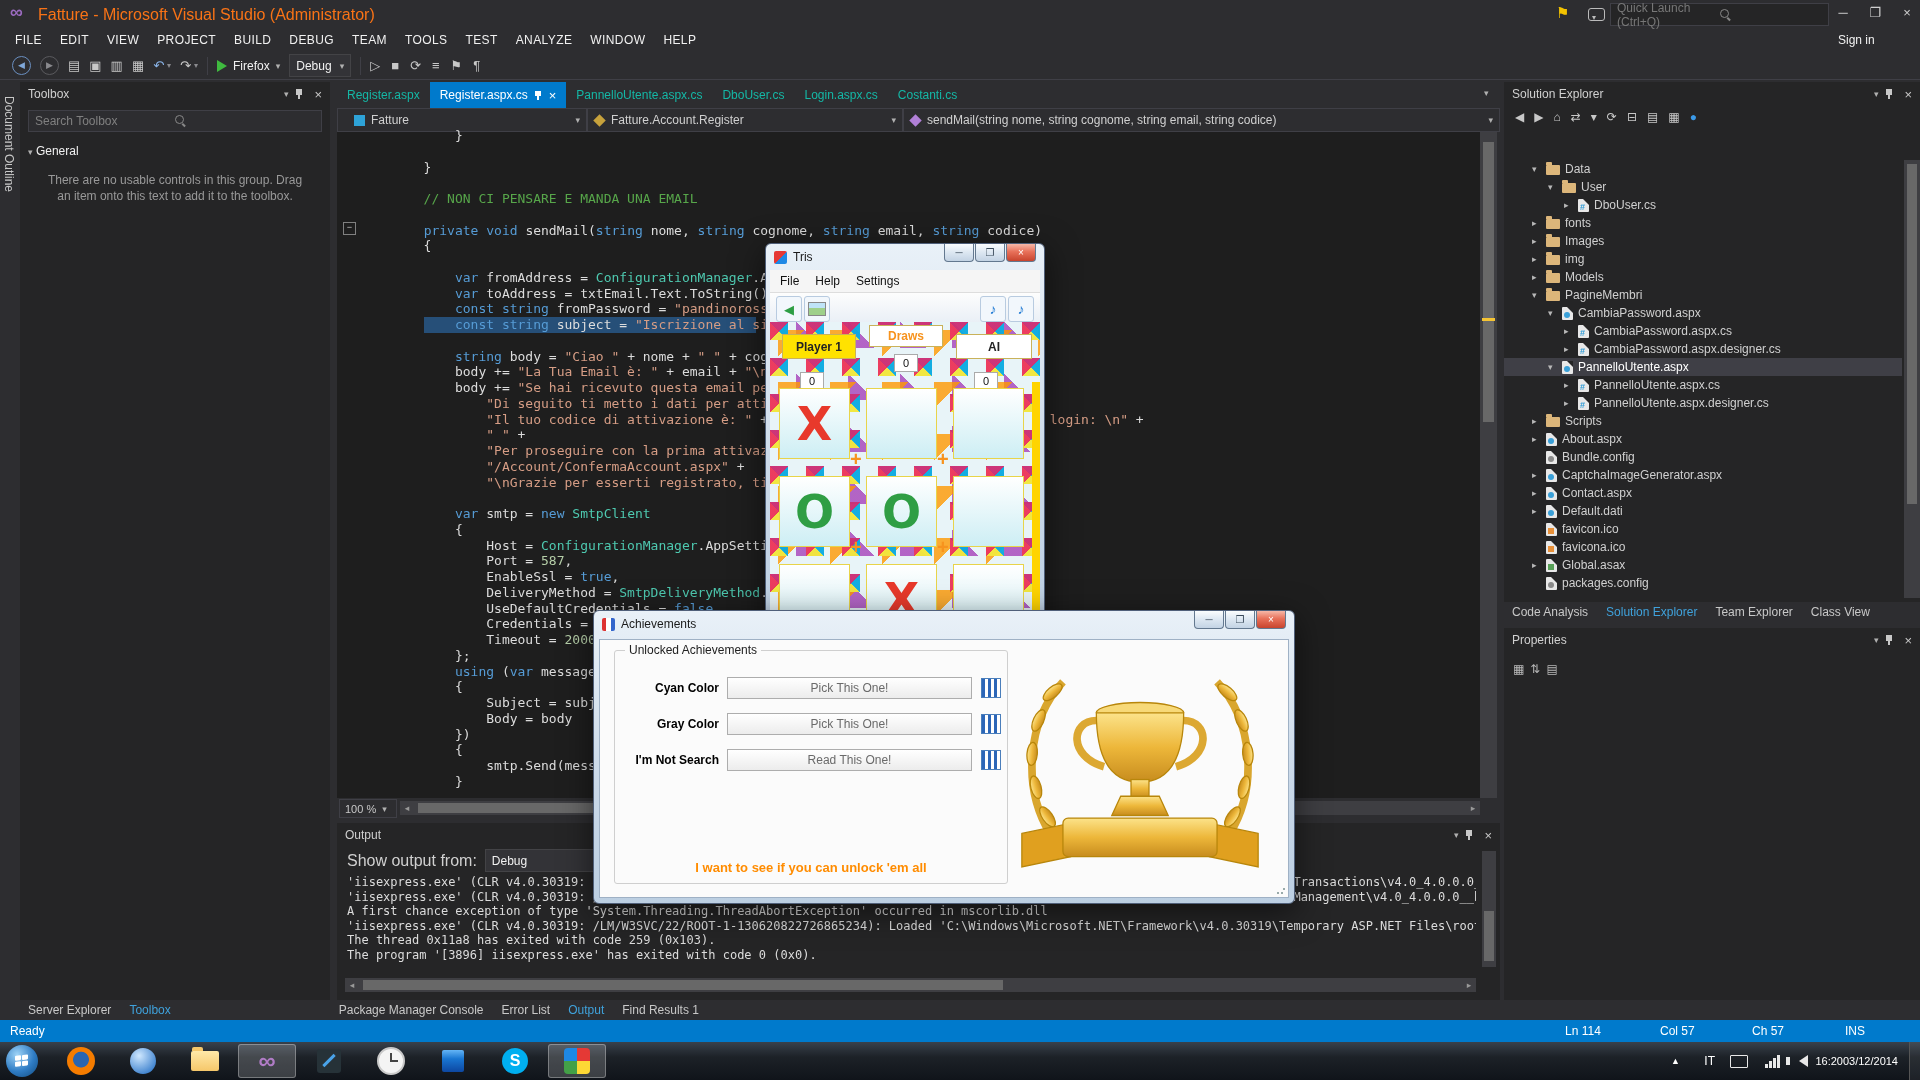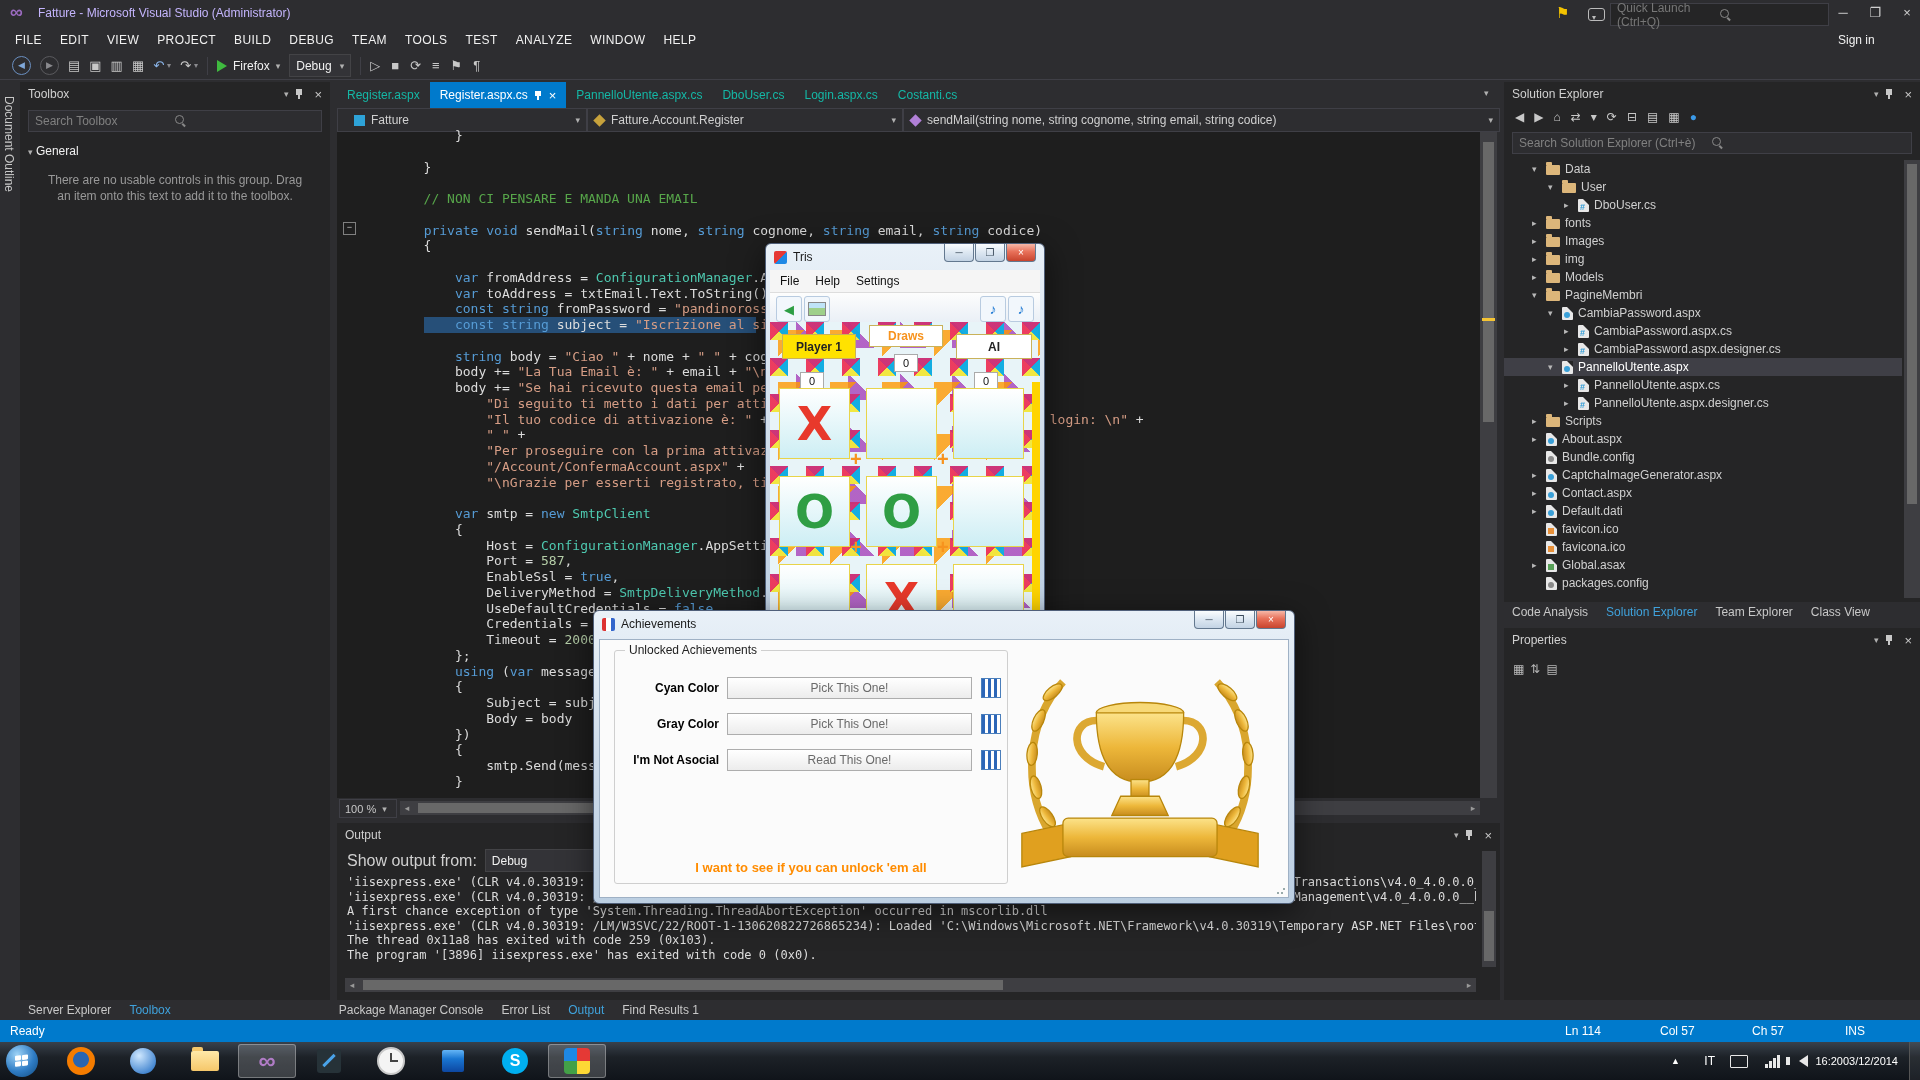--- a/index.html
+++ b/index.html
@@ -1,21 +1,21 @@
 <!DOCTYPE html>
 <html><head>
 <meta charset="utf-8">
 <style>
   html,body{margin:0;padding:0;background:#000;}
   .screen{position:relative;width:1920px;height:1080px;overflow:hidden;background:#2d2d30;
           font-family:"Liberation Sans","DejaVu Sans",sans-serif;color:#d0d0d0;font-size:13px;}
   .abs{position:absolute;}
   
   #titlebar{left:0;top:0;width:1920px;height:28px;background:#2d2d30;}
-  #vs-title{left:38px;top:6px;color:#c4b5fd;font-size:12px;}
+  #vs-title{left:38px;top:6px;color:#f97316;font-size:16px;}
   .vs-logo{left:10px;top:2px;color:#9b6bc0;font-size:18px;font-weight:bold;}
   .win-btn{top:0;width:30px;height:24px;color:#d0d0d0;font-size:13px;display:flex;align-items:center;justify-content:center;}
   #quick-launch{left:1610px;top:3px;width:205px;height:21px;background:#252526;border:1px solid #3f3f46;display:flex;align-items:center;padding:0 6px;}
   #quick-launch span{color:#777;font-size:12px;flex:1;}
   .icon-magnifier{position:relative;width:12px;height:12px;display:inline-block;}
   .icon-magnifier::before{content:"";position:absolute;left:0;top:0;width:7px;height:7px;border:1.5px solid #888;border-radius:50%;}
   .icon-magnifier::after{content:"";position:absolute;left:8px;top:8px;width:4px;height:1.5px;background:#888;transform:rotate(45deg);transform-origin:0 0;}
   .flag-glyph{color:#f3c200;font-size:15px;}
   .chat-bubble{position:relative;width:15px;height:11px;border:1px solid #bbb;border-radius:3px;display:inline-block;}
   .chat-bubble::after{content:"";position:absolute;left:3px;bottom:-4px;border:4px solid transparent;border-top-color:#bbb;border-left-width:2px;border-right-width:2px;}
@@ -387,24 +387,20 @@
         <span class="se-tbi">▶</span>
         <span class="se-tbi">⌂</span>
         <span class="se-tbi">⇄</span>
         <span class="se-tbi tiny">▾</span>
         <span class="se-tbi">⟳</span>
         <span class="se-tbi">⊟</span>
         <span class="se-tbi">▤</span>
         <span class="se-tbi">▦</span>
         <span class="se-tbi" style="color: rgb(59, 154, 232);">●</span>
       </div>
-    <div class="search-box">
-      <span>Search Solution Explorer (Ctrl+è)</span>
-      <span class="icon-magnifier"></span>
-    </div>
     <div id="se-tree">
         <div class="tree-row" style="padding-left: 28px;">
           <span class="tree-exp">▾</span>
           <span class="fi fi-folder"></span>
           <span class="tree-label">Data</span>
         </div>
         <div class="tree-row" style="padding-left: 44px;">
           <span class="tree-exp">▾</span>
           <span class="fi fi-folder"></span>
           <span class="tree-label">User</span>
@@ -637,21 +633,21 @@
               <span class="ach-label">Cyan Color</span>
               <button class="ach-btn">Pick This One!</button>
               <span class="ach-flag"></span>
             </div>
             <div class="ach-row" style="top: 62px;">
               <span class="ach-label">Gray Color</span>
               <button class="ach-btn">Pick This One!</button>
               <span class="ach-flag"></span>
             </div>
             <div class="ach-row" style="top: 98px;">
-              <span class="ach-label">I'm Not Asocial</span>
+              <span class="ach-label">I'm Not Search</span>
               <button class="ach-btn">Read This One!</button>
               <span class="ach-flag"></span>
             </div>
           </div>
         <div id="ach-footer">I want to see if you can unlock 'em all</div>
       </div>
 
       <div style="position:absolute;left:404px;top:6px;width:272px;height:244px;">
         <svg viewBox="0 0 200 190" width="272" height="244">
           <defs>

